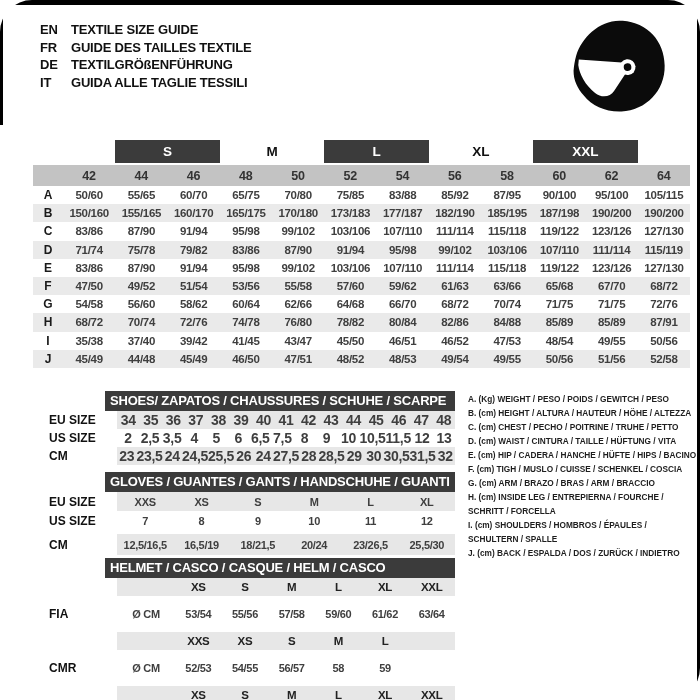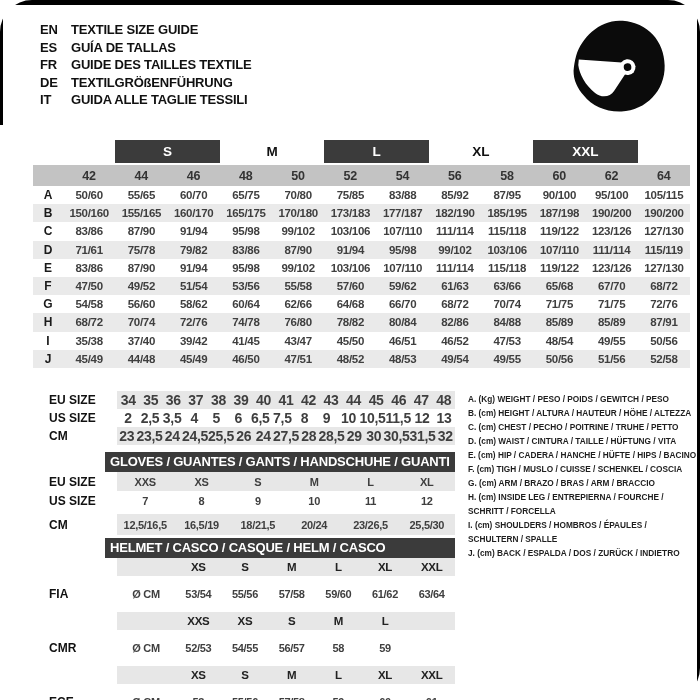--- a/index.html
+++ b/index.html
@@ -63,24 +63,20 @@
   <div class="topbar"></div>
   <div class="leftedge"></div>
   <div class="rightedge"></div>
 
   <div class="langs">
       <div class="lang-row">
         <div class="lang-code">EN</div>
         <div class="lang-label">TEXTILE SIZE GUIDE</div>
       </div>
       <div class="lang-row">
-        <div class="lang-code">ES</div>
-        <div class="lang-label">GUÍA DE TALLAS</div>
-      </div>
-      <div class="lang-row">
         <div class="lang-code">FR</div>
         <div class="lang-label">GUIDE DES TAILLES TEXTILE</div>
       </div>
       <div class="lang-row">
         <div class="lang-code">DE</div>
         <div class="lang-label">TEXTILGRÖßENFÜHRUNG</div>
       </div>
       <div class="lang-row">
         <div class="lang-code">IT</div>
         <div class="lang-label">GUIDA ALLE TAGLIE TESSILI</div>
@@ -160,21 +156,21 @@
           <div class="cell val">103/106</div>
           <div class="cell val">107/110</div>
           <div class="cell val">111/114</div>
           <div class="cell val">115/118</div>
           <div class="cell val">119/122</div>
           <div class="cell val">123/126</div>
           <div class="cell val">127/130</div>
         </div>
         <div class="grid13 trow shaded">
           <div class="cell letter">D</div>
-          <div class="cell val">71/61</div>
+          <div class="cell val">71/74</div>
           <div class="cell val">75/78</div>
           <div class="cell val">79/82</div>
           <div class="cell val">83/86</div>
           <div class="cell val">87/90</div>
           <div class="cell val">91/94</div>
           <div class="cell val">95/98</div>
           <div class="cell val">99/102</div>
           <div class="cell val">103/106</div>
           <div class="cell val">107/110</div>
           <div class="cell val">111/114</div>
@@ -268,20 +264,21 @@
           <div class="cell val">49/55</div>
           <div class="cell val">50/56</div>
           <div class="cell val">51/56</div>
           <div class="cell val">52/58</div>
         </div>
       </div>
   </div>
 
   <div class="lower">
     <div class="shoes">
+      <div class="title-bar">SHOES/ ZAPATOS / CHAUSSURES / SCHUHE / SCARPE</div>
       <div>
           <div class="srow">
             <div class="rlabel">EU SIZE</div>
             <div class="sgrid shaded" style="grid-template-columns: repeat(15, 1fr);">
               <div class="scell">34</div>
               <div class="scell">35</div>
               <div class="scell">36</div>
               <div class="scell">37</div>
               <div class="scell">38</div>
               <div class="scell">39</div>

